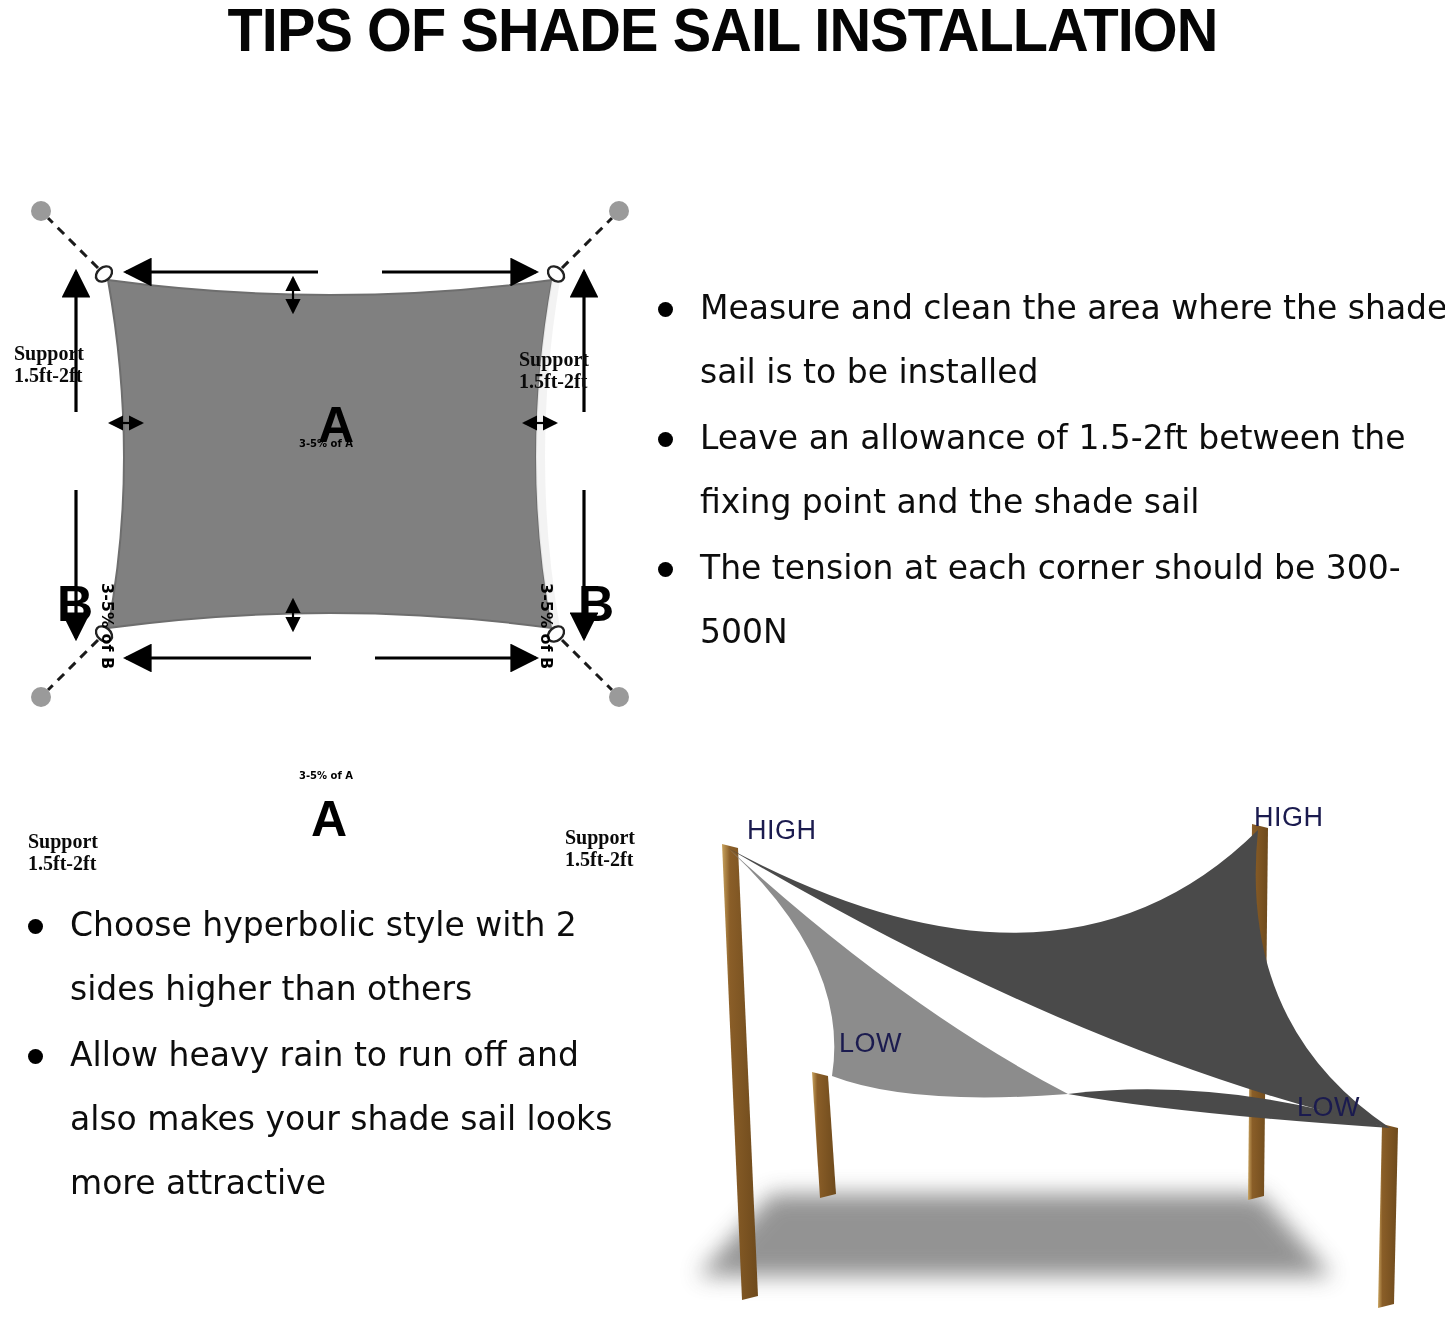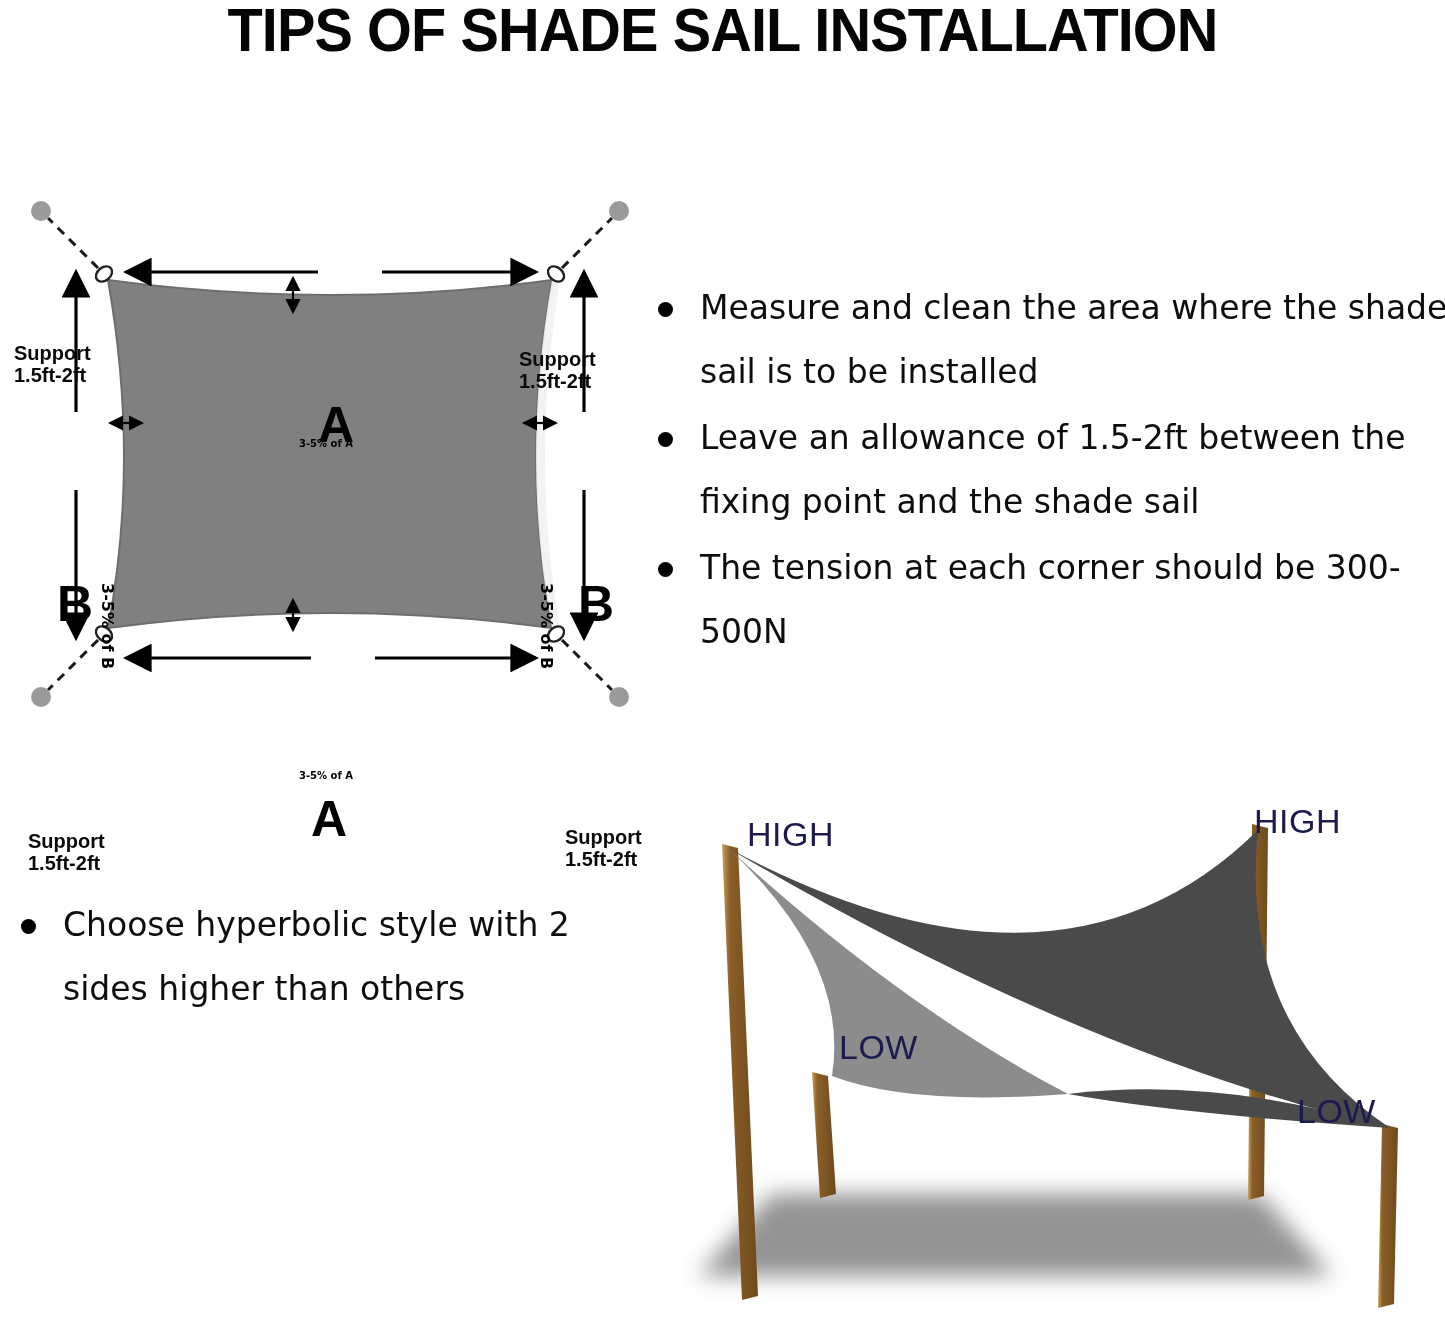--- a/index.html
+++ b/index.html
@@ -38,21 +38,21 @@
     position: absolute;
     left: 0;
     top: 160px;
     width: 660px;
     height: 570px;
   }
   #rect-diagram svg { display: block; }
 
   .supp-label {
     position: absolute;
-    font-family: Liberation Sans, sans-serif;
+    font-family: Liberation Serif, serif;
     font-weight: bold;
     font-size: 20px;
     line-height: 1.12;
     color: #0a0a0a;
     white-space: nowrap;
   }
   #supp-tl { left: 14px; top: 182px; }
   #supp-tr { left: 519px; top: 188px; }
   #supp-bl { left: 28px; top: 670px; }
   #supp-br { left: 565px; top: 666px; }
@@ -125,21 +125,21 @@
     margin-bottom: 2px;
   }
   #tips-right li::before {
     left: 10px;
     top: 26px;
     width: 15px;
     height: 15px;
   }
 
   #tips-bottom {
-    left: 11px;
+    left: 18px;
     top: 893px;
     width: 625px;
   }
   #tips-bottom li {
     font-size: 33px;
     line-height: 64px;
     margin-bottom: 2px;
   }
   #tips-bottom li::before {
     left: 10px;
@@ -154,21 +154,21 @@
     left: 660px;
     top: 776px;
     width: 785px;
     height: 543px;
   }
   #sail-scene svg { display: block; }
 
   .hl-label {
     position: absolute;
     font-family: "Liberation Sans", sans-serif;
-    font-size: 34px;
+    font-size: 27px;
     font-weight: normal;
     letter-spacing: 0.5px;
     color: #1b1b4f;
     white-space: nowrap;
   }
   #lbl-high-left  { left: 87px;  top: 39px; }
   #lbl-high-right { left: 594px; top: 26px; }
   #lbl-low-left   { left: 179px; top: 252px; }
   #lbl-low-right  { left: 637px; top: 316px; }
 </style>
@@ -276,20 +276,21 @@
 </div>
 
 <ul class="bullet-list" id="tips-right">
   <li>Measure and clean the area where the shade sail is to be installed</li>
   <li>Leave an allowance of 1.5-2ft between the fixing point and the shade sail</li>
   <li>The tension at each corner should be 300-500N</li>
 </ul>
 
 <ul class="bullet-list" id="tips-bottom">
   <li>Choose hyperbolic style with 2 sides higher than others</li>
+  <li>Allow heavy rain to run off and also makes your shade sail looks more attractive</li>
 </ul>
 
 <div id="sail-scene">
   <svg width="785" height="543" viewBox="0 0 785 543" xmlns="http://www.w3.org/2000/svg">
     <defs>
       <filter id="shadowBlur" x="-25%" y="-60%" width="150%" height="220%">
         <feGaussianBlur stdDeviation="11"></feGaussianBlur>
       </filter>
       <linearGradient id="postGrad" x1="0" y1="0" x2="1" y2="0">
         <stop offset="0%" stop-color="#c9a35e"></stop>

